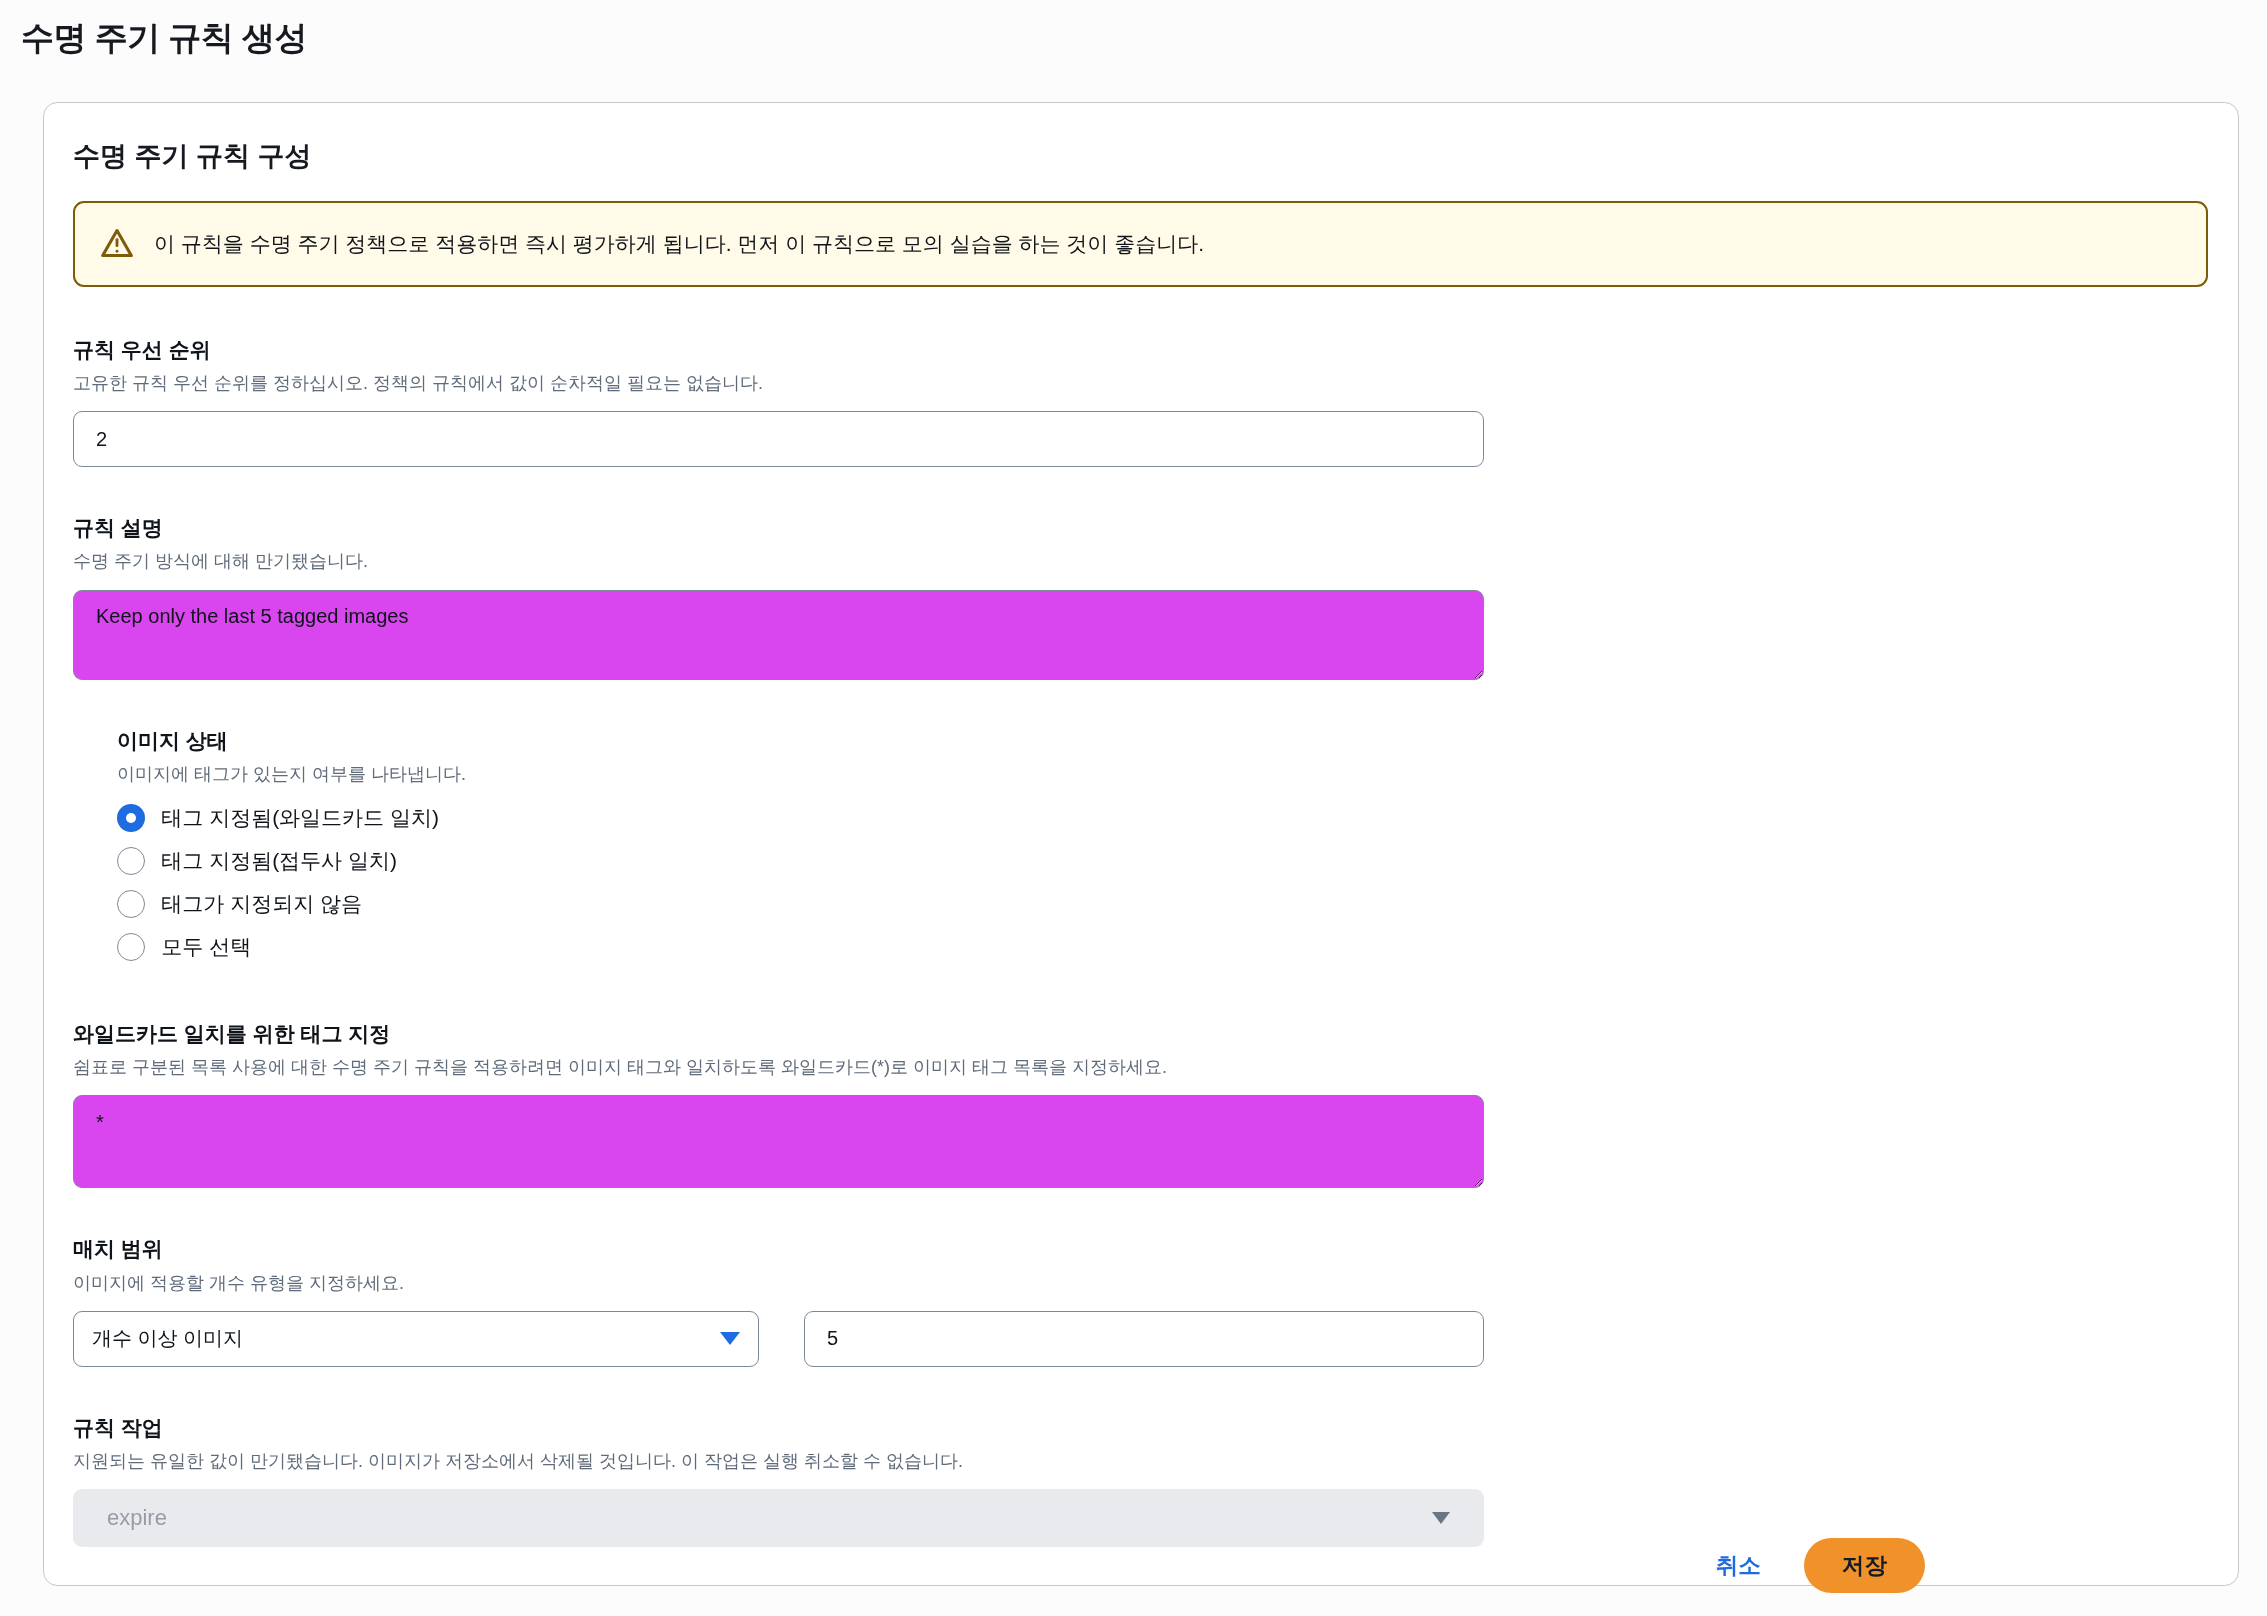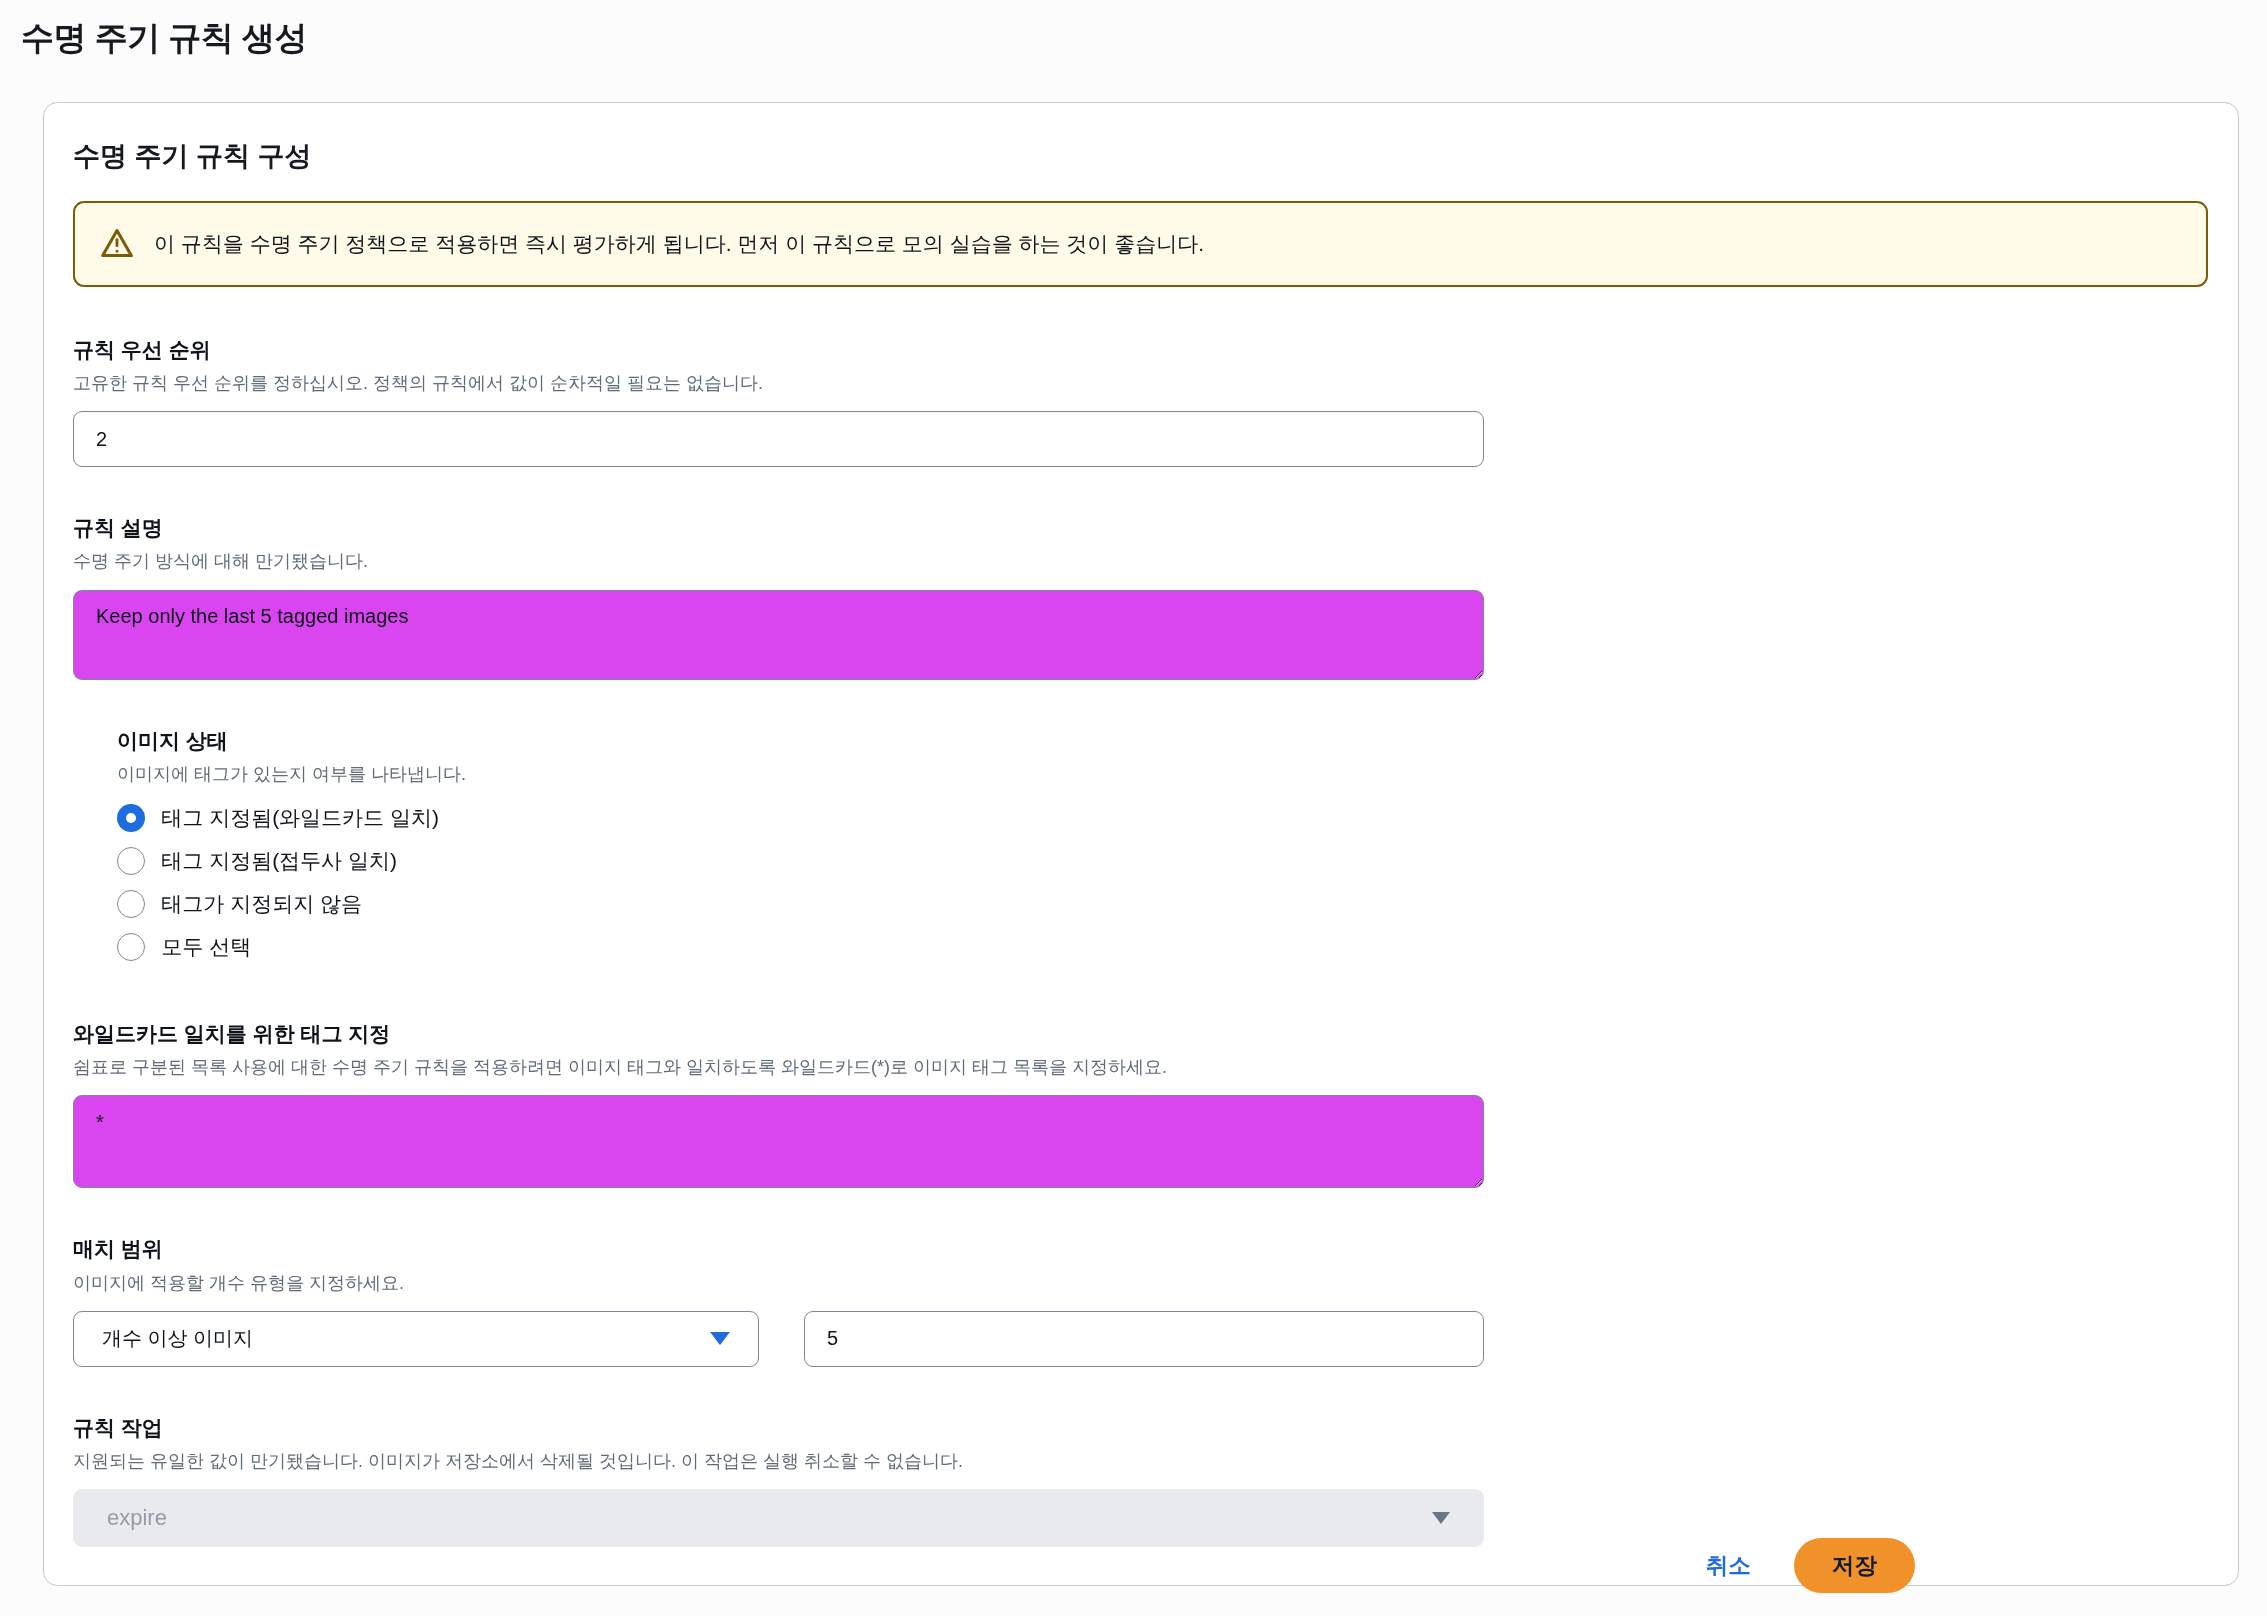--- a/index.html
+++ b/index.html
@@ -69,21 +69,21 @@
     width: 10px; height: 10px; border-radius: 50%; background: #fff;
   }
   .radio-dot.off { background: #fff; border: 1.8px solid #7d8998; }
   .radio-label { font-size: 21px; margin-left: 16.3px; color: #0f141a; }
 
   .scope-row { display: flex; align-items: center; gap: 45px; }
   .select-box {
     width: 686px; height: 56px;
     border: 1.8px solid #7d8998; border-radius: 9px; background: #fff;
     display: flex; align-items: center; justify-content: space-between;
-    padding: 0 28px; font-size: 20px; cursor: pointer;
+    padding: 0 18px; font-size: 20px; cursor: pointer;
   }
   .tri-down-blue {
     width: 0; height: 0;
     border-left: 10px solid transparent; border-right: 10px solid transparent;
     border-top: 13.6px solid #1f6be0;
   }
   .count-input { width: 680px; }
 
   .select-disabled {
     width: 1411px; height: 58px;
@@ -91,21 +91,21 @@
     display: flex; align-items: center; justify-content: space-between;
     padding: 0 34px; font-size: 22px; color: #969ca6;
   }
   .tri-down-gray {
     width: 0; height: 0;
     border-left: 9px solid transparent; border-right: 9px solid transparent;
     border-top: 12.7px solid #6b7685;
   }
 
   .footer {
-    position: absolute; left: 43px; top: 1538px; width: 1872px;
+    position: absolute; left: 53px; top: 1538px; width: 1872px;
     display: flex; align-items: center; justify-content: flex-end; gap: 43px;
   }
   .btn-link {
     background: none; border: none; cursor: pointer;
     font-size: 22.6px; font-weight: 700; color: #1f6bdd;
     font-family: "Liberation Sans", sans-serif;
   }
   .btn-primary {
     height: 55px; padding: 0 38px;
     background: #f09229; border: none; border-radius: 28px;

